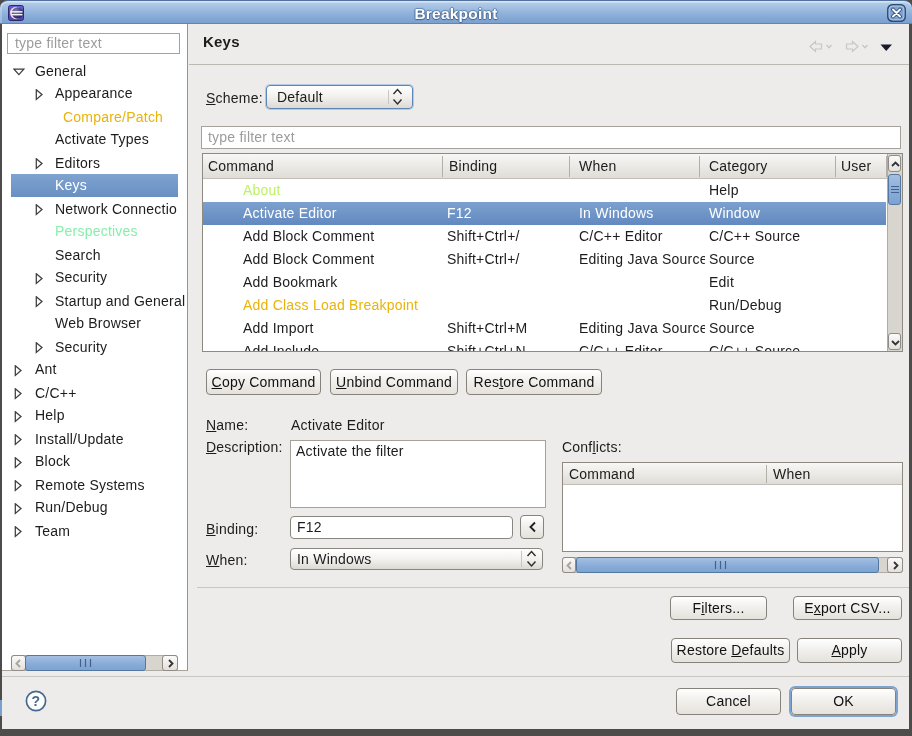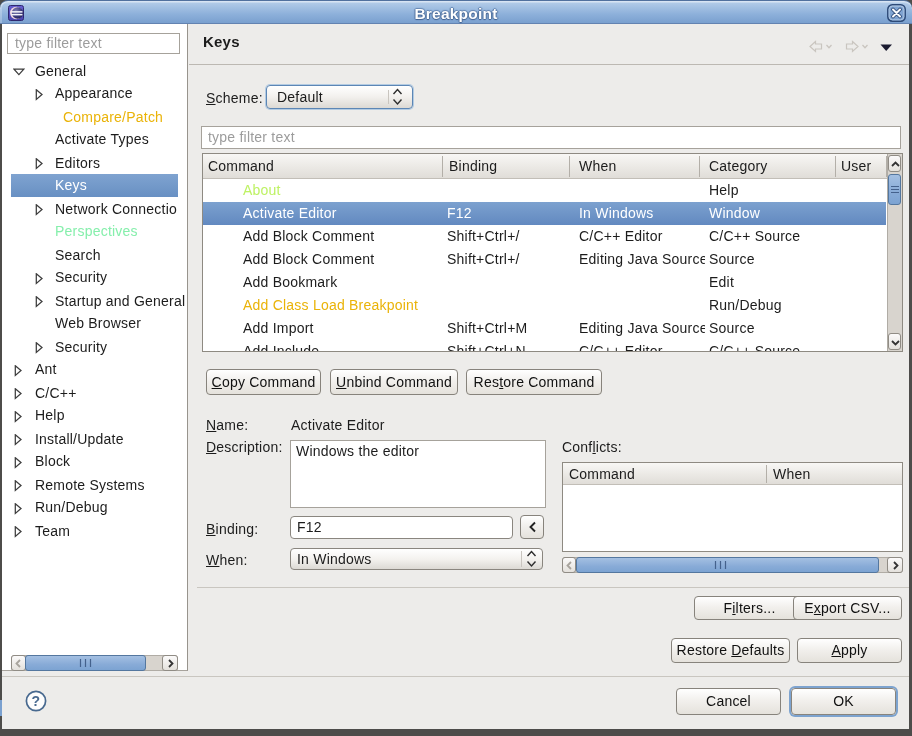--- a/index.html
+++ b/index.html
@@ -201,21 +201,21 @@
 <div class="sbtn" style="left:888px;top:333px;width:13px;height:17px"></div>
 <svg class="abs" style="left:891px;top:339px" width="9" height="8">
     <path d="M1 2 L4.5 5.5 L8 2" fill="none" stroke="#333" stroke-width="1.8"></path>
   </svg>
 <div class="btn" style="left:206px;top:369px;width:115px;height:26px;line-height:24px"><u>C</u>opy Command</div>
 <div class="btn" style="left:330px;top:369px;width:128px;height:26px;line-height:24px"><u>U</u>nbind Command</div>
 <div class="btn" style="left:466px;top:369px;width:136px;height:26px;line-height:24px">Res<u>t</u>ore Command</div>
 <div class="abs" style="left:206px;top:417px"><u>N</u>ame:</div>
 <div class="abs" style="left:291px;top:417px">Activate Editor</div>
 <div class="abs" style="left:206px;top:439px"><u>D</u>escription:</div>
-<div class="inputbox" style="left:290px;top:440px;width:256px;height:68px;padding:2px 5px">Windows the editor</div>
+<div class="inputbox" style="left:290px;top:440px;width:256px;height:68px;padding:2px 5px">Activate the filter</div>
 <div class="abs" style="left:562px;top:439px">Conf<u>l</u>icts:</div>
 <div class="abs" style="left:562px;top:462px;width:341px;height:90px;border:1px solid #8e8a82;background:#fff"></div>
 <div class="abs" style="left:563px;top:463px;width:339px;height:22px;background:linear-gradient(#f8f7f5,#eceae6 50%,#e0ddd8);border-bottom:1px solid #c2beb7"></div>
 <div class="abs" style="left:569px;top:466px">Command</div>
 <div class="csep" style="left:766px;top:465px;height:18px"></div>
 <div class="abs" style="left:773px;top:466px">When</div>
 <div class="strough" style="left:562px;top:557px;width:341px;height:16px;border-radius:3px"></div>
 <div class="sbtn" style="left:562px;top:557px;width:14px;height:16px"></div>
 <svg class="abs" style="left:565px;top:561px" width="9" height="9">
     <path d="M6 1 L2.5 4.5 L6 8" fill="none" stroke="#a8a49d" stroke-width="1.8"></path>
@@ -236,18 +236,18 @@
   </svg>
 <div class="abs" style="left:206px;top:552px"><u>W</u>hen:</div>
 <div class="abs" style="left:290px;top:548px;width:253px;height:22px;border:1px solid #8a867f;border-radius:4px;background:linear-gradient(#ffffff,#f4f2ef 50%,#dcd9d4)"></div>
 <div class="abs" style="left:297px;top:551px">In Windows</div>
 <div class="abs" style="left:521px;top:551px;width:1px;height:16px;background:#c9c5bf"></div>
 <svg class="abs" style="left:526px;top:549px" width="11" height="20">
 <path d="M1.5 7 L5.5 2.5 L9.5 7" fill="none" stroke="#2d2d2d" stroke-width="1.4"></path>
 <path d="M1.5 12.5 L5.5 17 L9.5 12.5" fill="none" stroke="#2d2d2d" stroke-width="1.4"></path>
 </svg>
 <div class="abs" style="left:197px;top:587px;width:712px;height:1px;background:#c9c6c0"></div>
-<div class="btn" style="left:694px;top:596px;width:111px;height:24px;line-height:22px">F<u>i</u>lters...</div>
+<div class="btn" style="left:670px;top:596px;width:97px;height:24px;line-height:22px">F<u>i</u>lters...</div>
 <div class="btn" style="left:793px;top:596px;width:109px;height:24px;line-height:22px">E<u>x</u>port CSV...</div>
 <div class="btn" style="left:671px;top:638px;width:119px;height:25px;line-height:23px">Restore <u>D</u>efaults</div>
 <div class="btn" style="left:797px;top:638px;width:105px;height:25px;line-height:23px"><u>A</u>pply</div>
 <div class="abs" style="left:2px;top:676px;width:907px;height:1px;background:#c9c6c0"></div>
 <div class="btn" style="left:676px;top:688px;width:105px;height:27px;line-height:25px">Cancel</div>
 <div class="btn" style="left:791px;top:688px;width:105px;height:27px;line-height:25px;box-shadow:0 0 0 2px #7da3cf">OK</div>
 </body></html>

